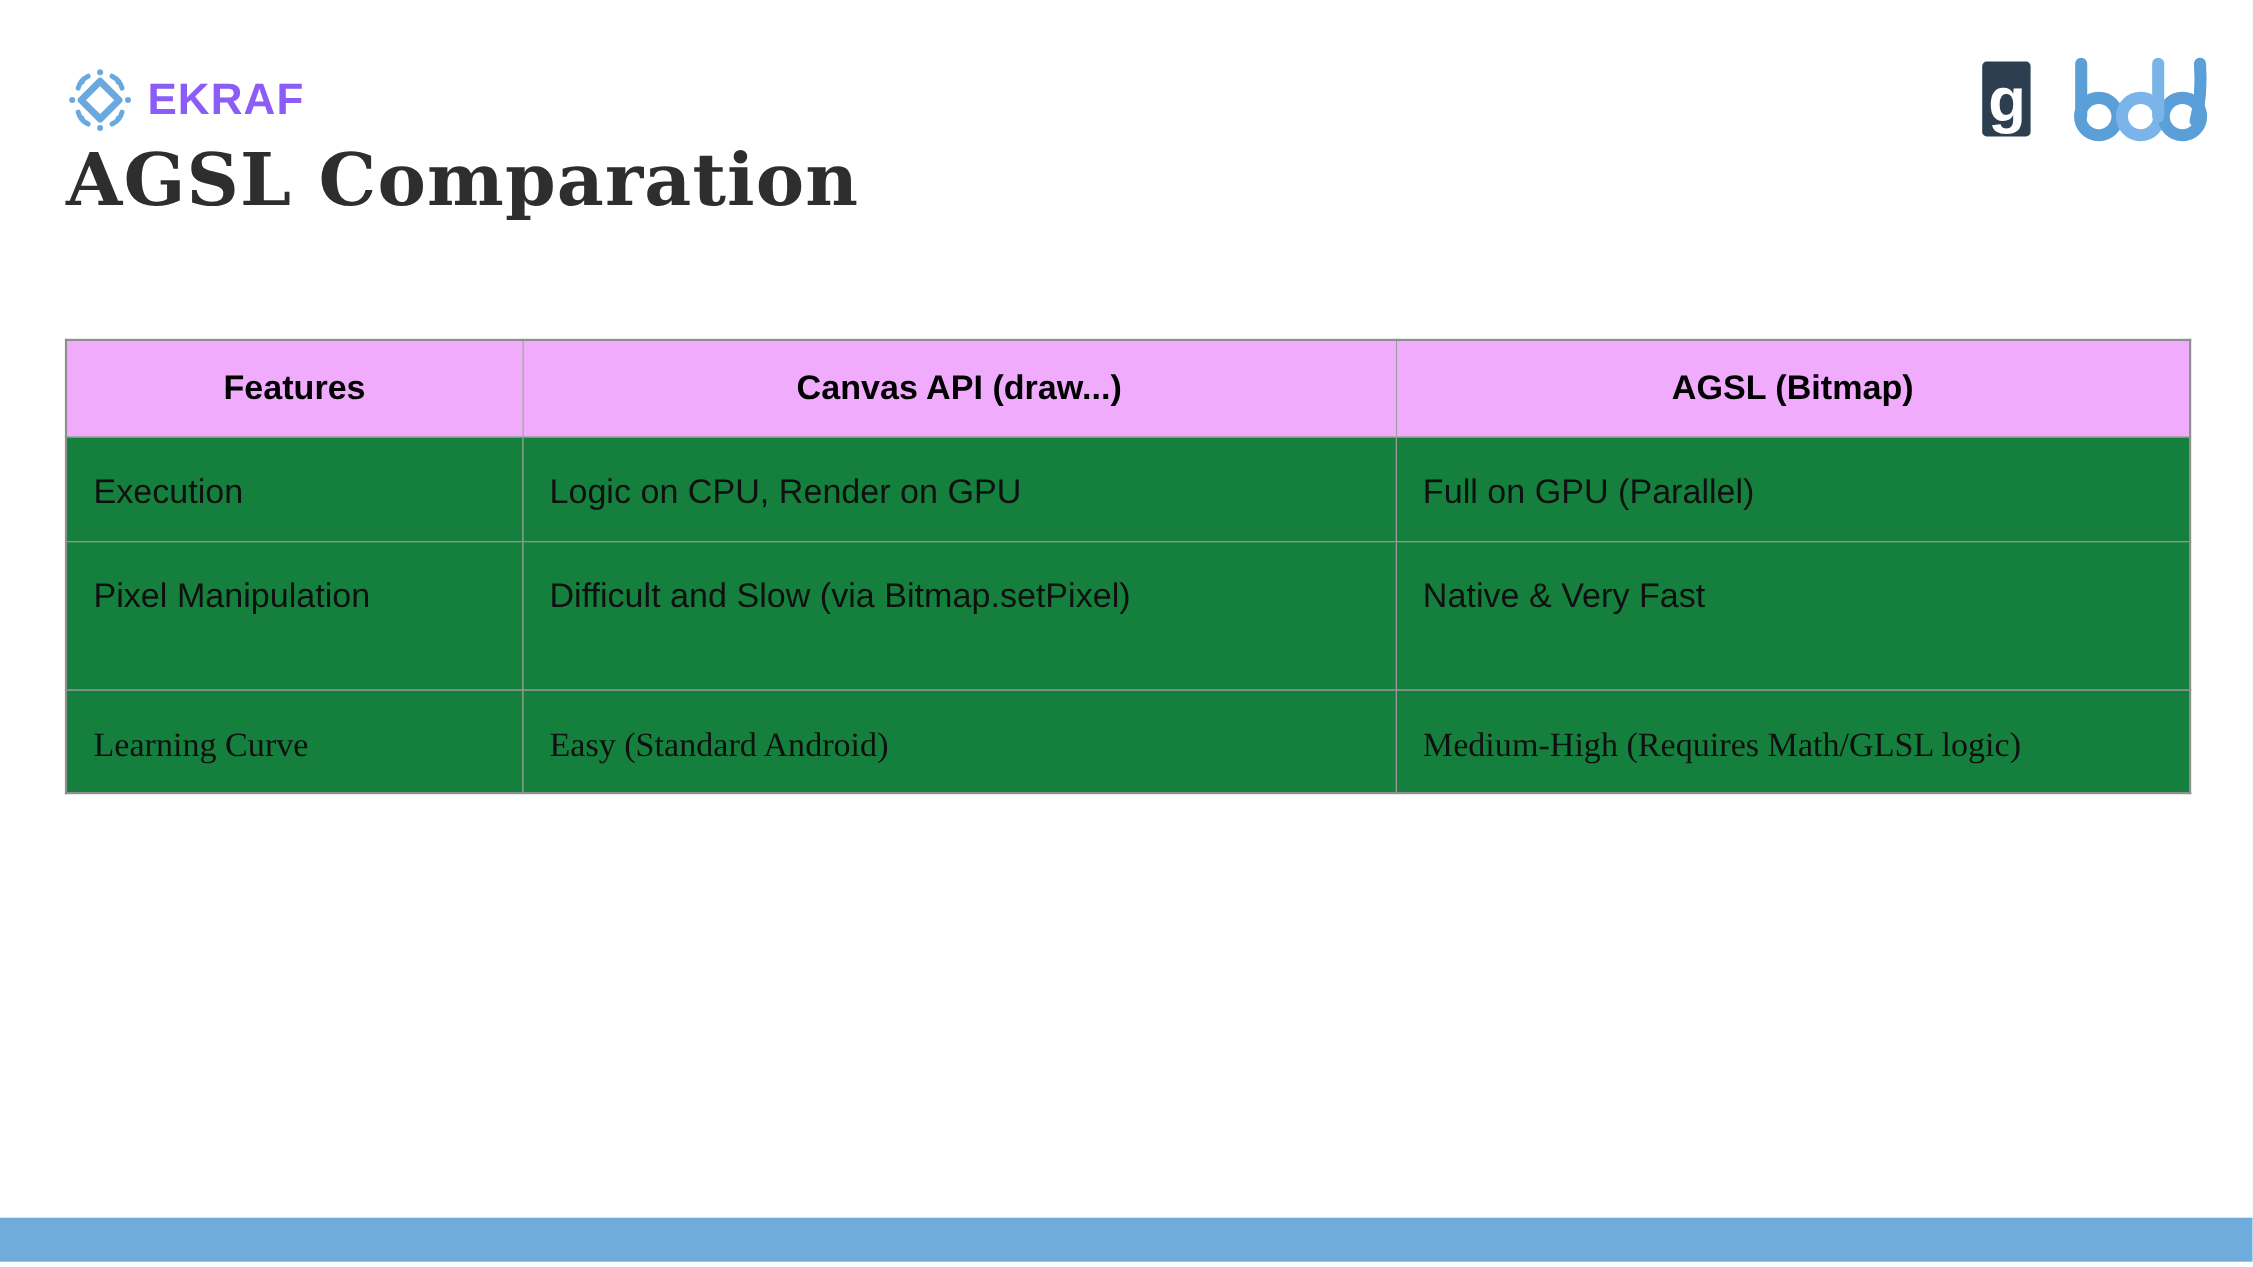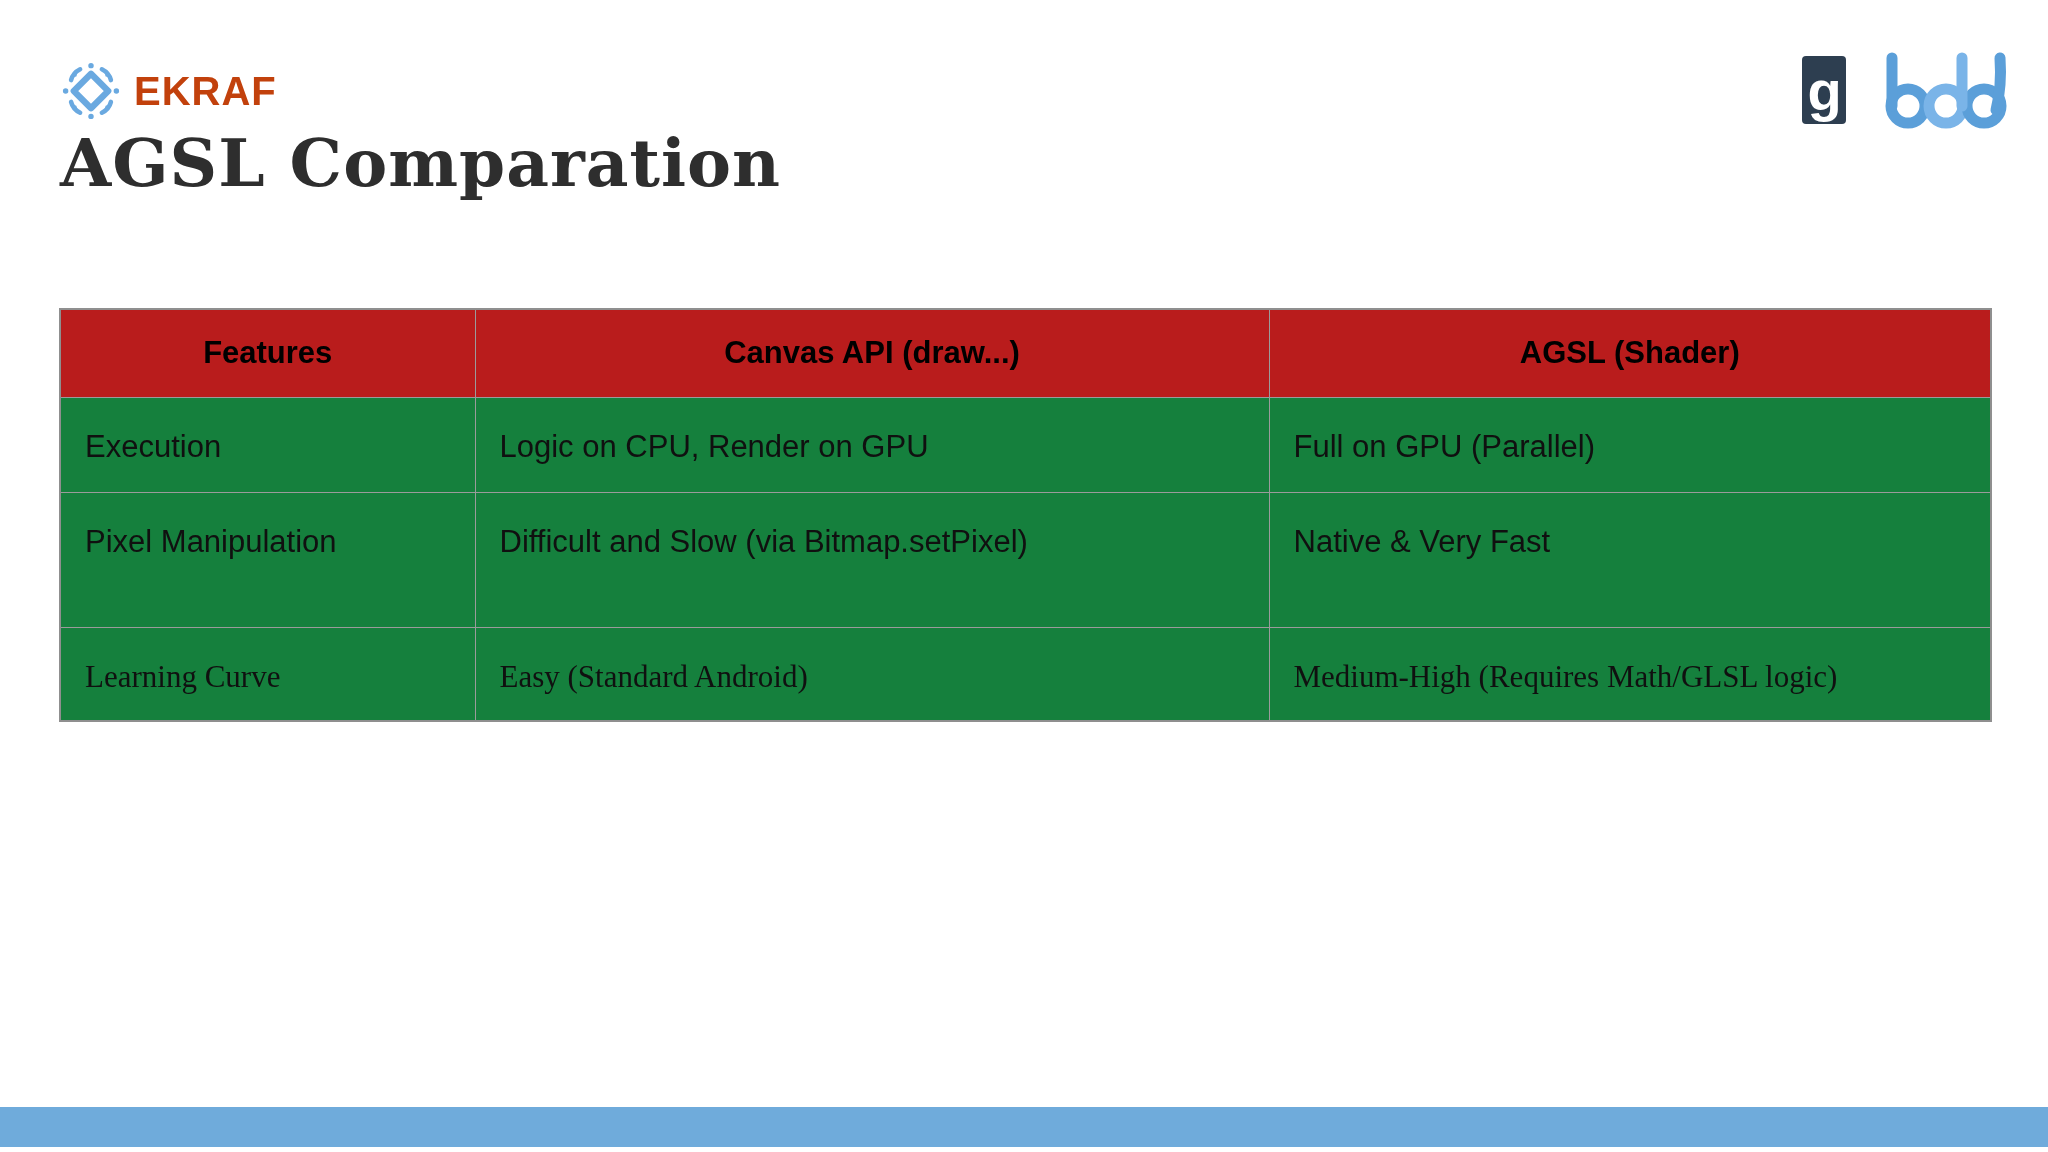--- a/index.html
+++ b/index.html
@@ -19,21 +19,21 @@
     left: 62px;
     top: 62px;
     display: flex;
     align-items: center;
     gap: 14px;
   }
   .ekraf-logo svg { width: 58px; height: 58px; }
   .ekraf-label {
     font-size: 40px;
     font-weight: bold;
-    color: #c2410c;
+    color: #8b5cf6;
     letter-spacing: 1px;
   }
 
   
   .brand-right {
     position: absolute;
     top: 48px;
     right: 40px;
     display: flex;
     align-items: center;
@@ -86,21 +86,21 @@
   }
   table.compare th,
   table.compare td {
     border: 1.5px solid #9b9b9b;
     font-size: 31px;
     color: #101010;
     vertical-align: top;
   }
   table.compare thead th {
     height: 88px;
-    background: #b91c1c;
+    background: #f0abfc;
     font-weight: bold;
     text-align: center;
     vertical-align: middle;
     color: #000000;
   }
   table.compare td {
     padding: 26px 22px 20px 24px;
     line-height: 46px;
     background: #15803d;
   }
@@ -176,21 +176,21 @@
   <table class="compare">
     <colgroup>
       <col class="c-feature">
       <col class="c-canvas">
       <col class="c-agsl">
     </colgroup>
     <thead>
       <tr>
         <th>Features</th>
         <th>Canvas API (draw...)</th>
-        <th>AGSL (Shader)</th>
+        <th>AGSL (Bitmap)</th>
       </tr>
     </thead>
     <tbody>
     <tr>
       <td>Execution</td>
       <td>Logic on CPU, Render on GPU</td>
       <td>Full on GPU (Parallel)</td>
     </tr>
 
 

